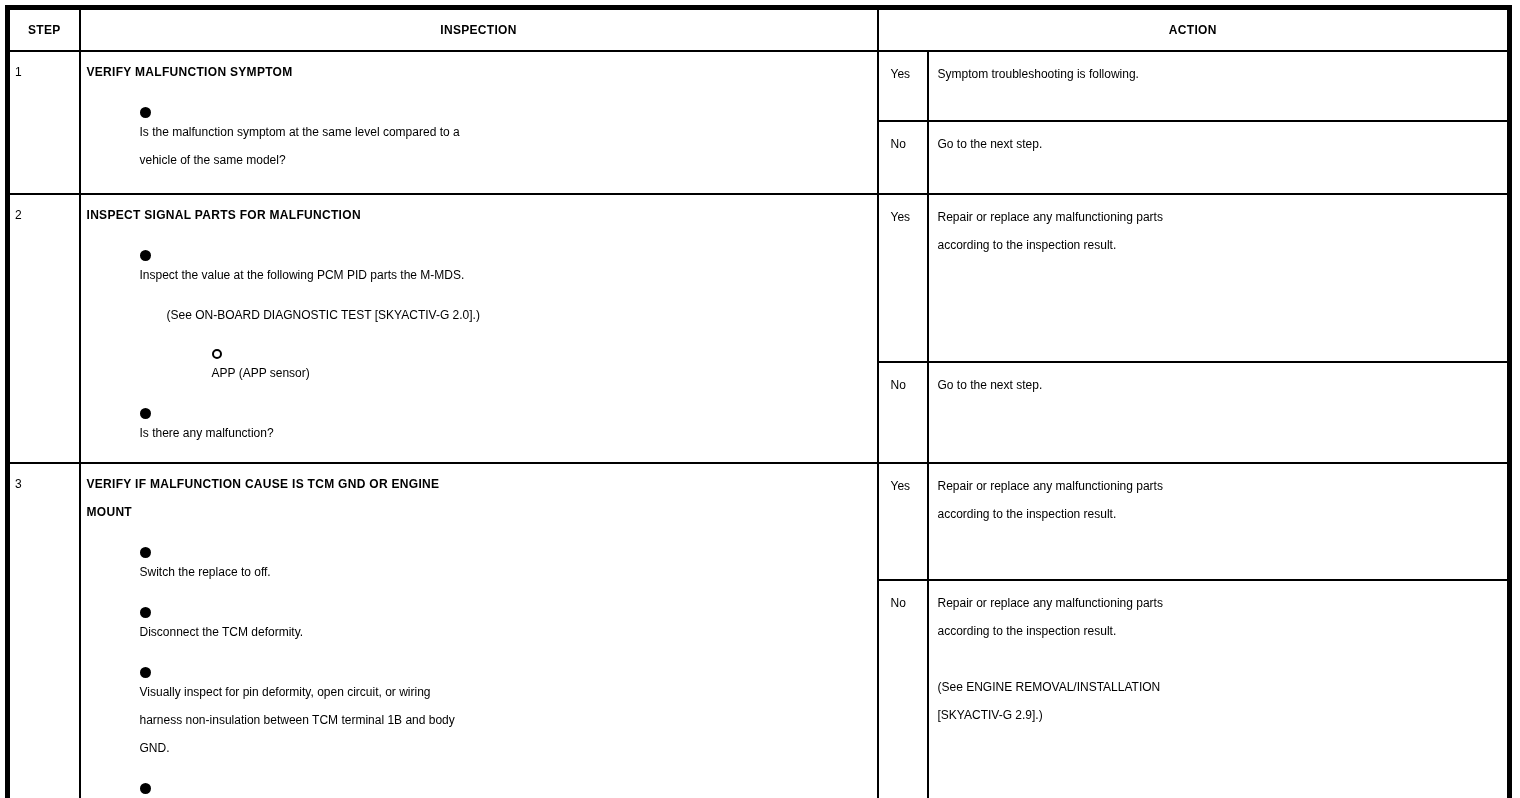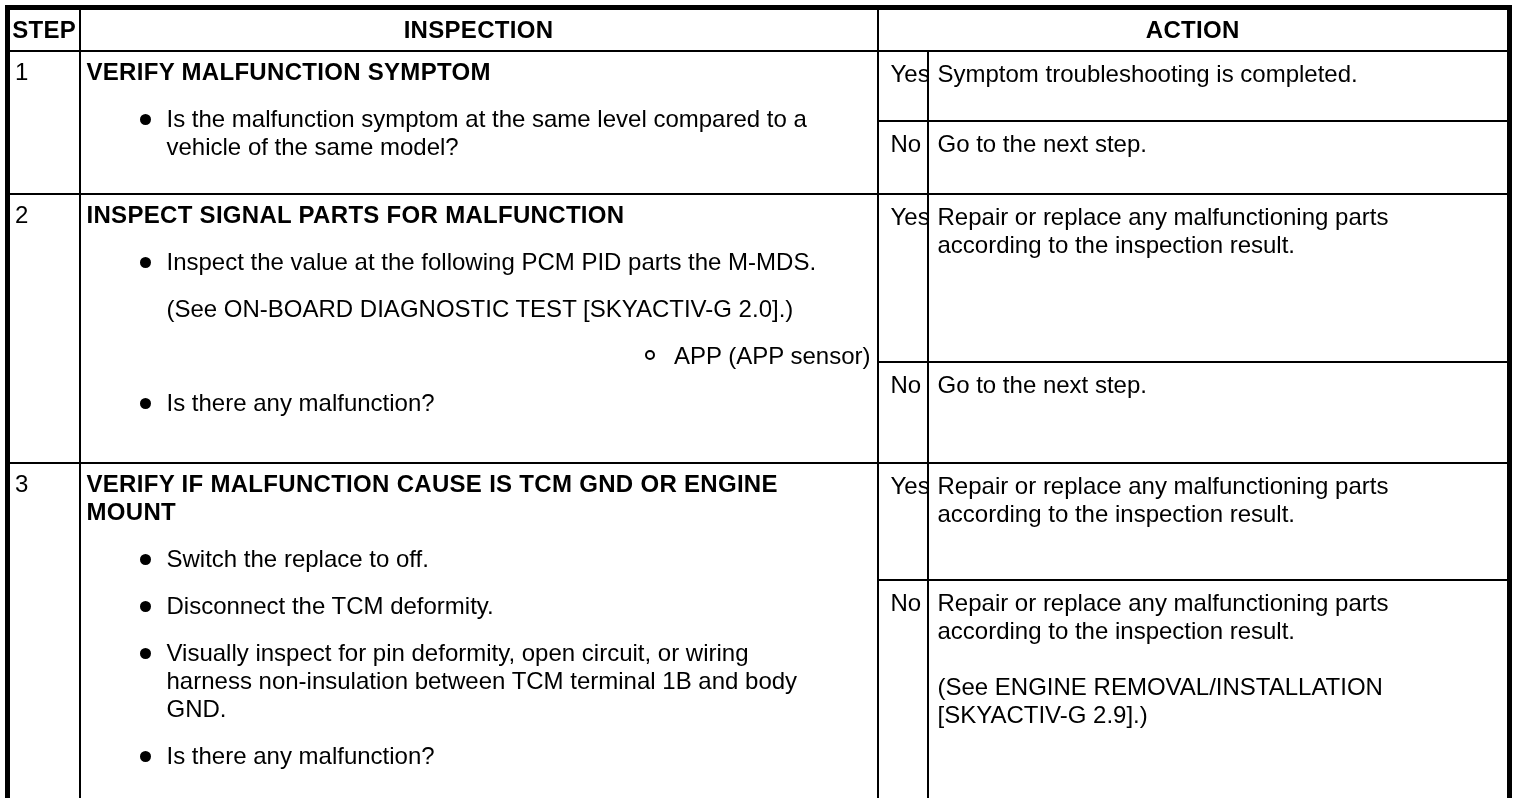--- a/index.html
+++ b/index.html
@@ -23,21 +23,21 @@
   }
   col.c-step   { width: 72px;  }
   col.c-insp   { width: 798px; }
   col.c-yn     { width: 50px;  }
   col.c-action { width: 582px; }
 
   th, td {
     border: 2px solid #000;
     vertical-align: top;
     padding: 0;
-    font-size: 24px;
+    font-size: 12px;
     line-height: 28px;
     overflow: hidden;
   }
   th {
     font-weight: bold;
     text-align: center;
     vertical-align: middle;
     height: 40px;
     letter-spacing: 0.3px;
   }
@@ -46,21 +46,21 @@
     font-weight: normal;
   }
   td.insp-cell {
     padding: 6px 6px 0 6px;
   }
   .insp-title {
     font-weight: bold;
     letter-spacing: 0.3px;
     white-space: pre-line;
   }
-  .item { margin-top: 19px; }
+  .item { margin-top: 12px; flex-direction: column; }
   .bullet-item {
     display: flex;
     padding-left: 53px;
   }
   .bullet-dot {
     flex: none;
     width: 11px;
     height: 11px;
     border-radius: 50%;
     background: #000;
@@ -128,21 +128,21 @@
         <td class="insp-cell" rowspan="2">
           <div class="insp-title">VERIFY MALFUNCTION SYMPTOM</div>
           <div class="item bullet-item">
             <span class="bullet-dot"></span>
             <span class="item-text">Is the malfunction symptom at the same level compared to a
 vehicle of the same model?</span>
           </div>
         </td>
         <td class="yn-cell">Yes</td>
         <td class="action-cell">
-          <div class="action-para">Symptom troubleshooting is completed.</div>
+          <div class="action-para">Symptom troubleshooting is following.</div>
         </td>
       </tr>
       <tr class="r1b">
         <td class="yn-cell">No</td>
         <td class="action-cell">
           <div class="action-para">Go to the next step.</div>
         </td>
       </tr>
 
       <tr class="r2a">

